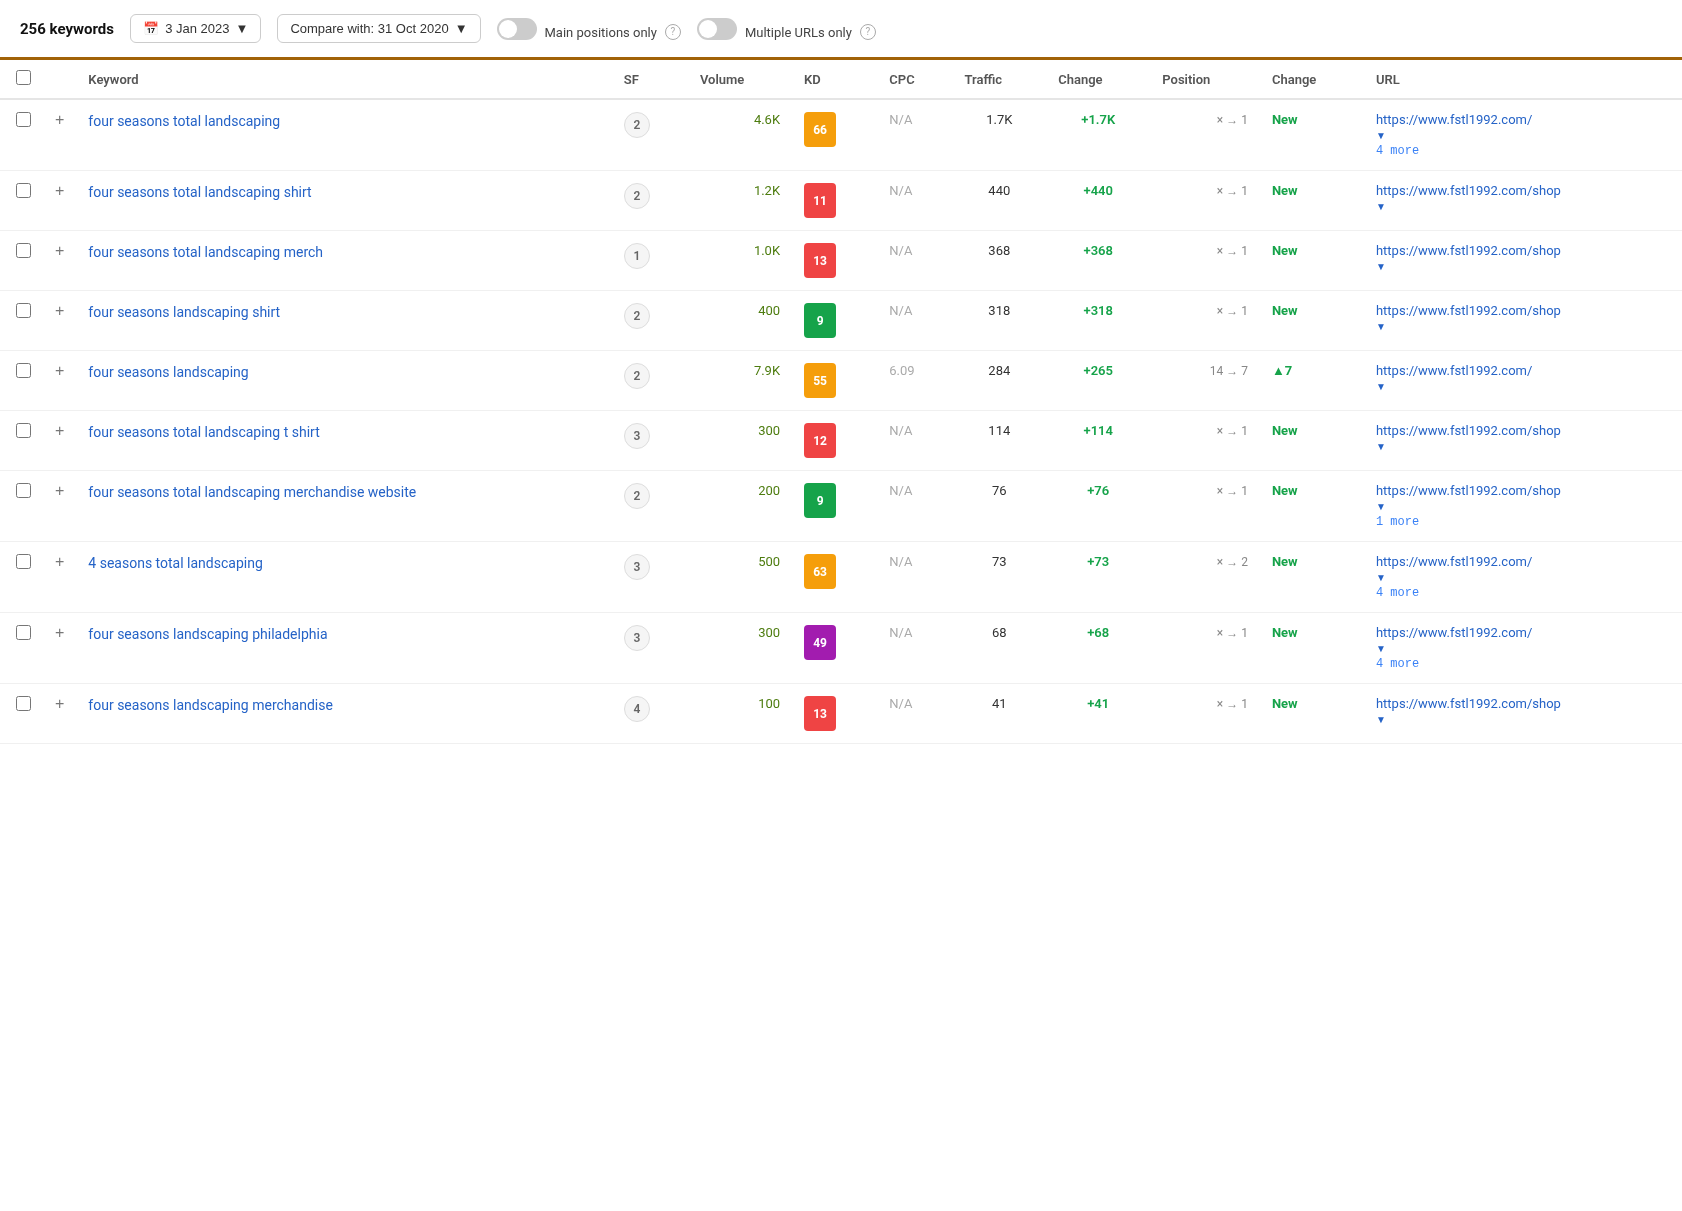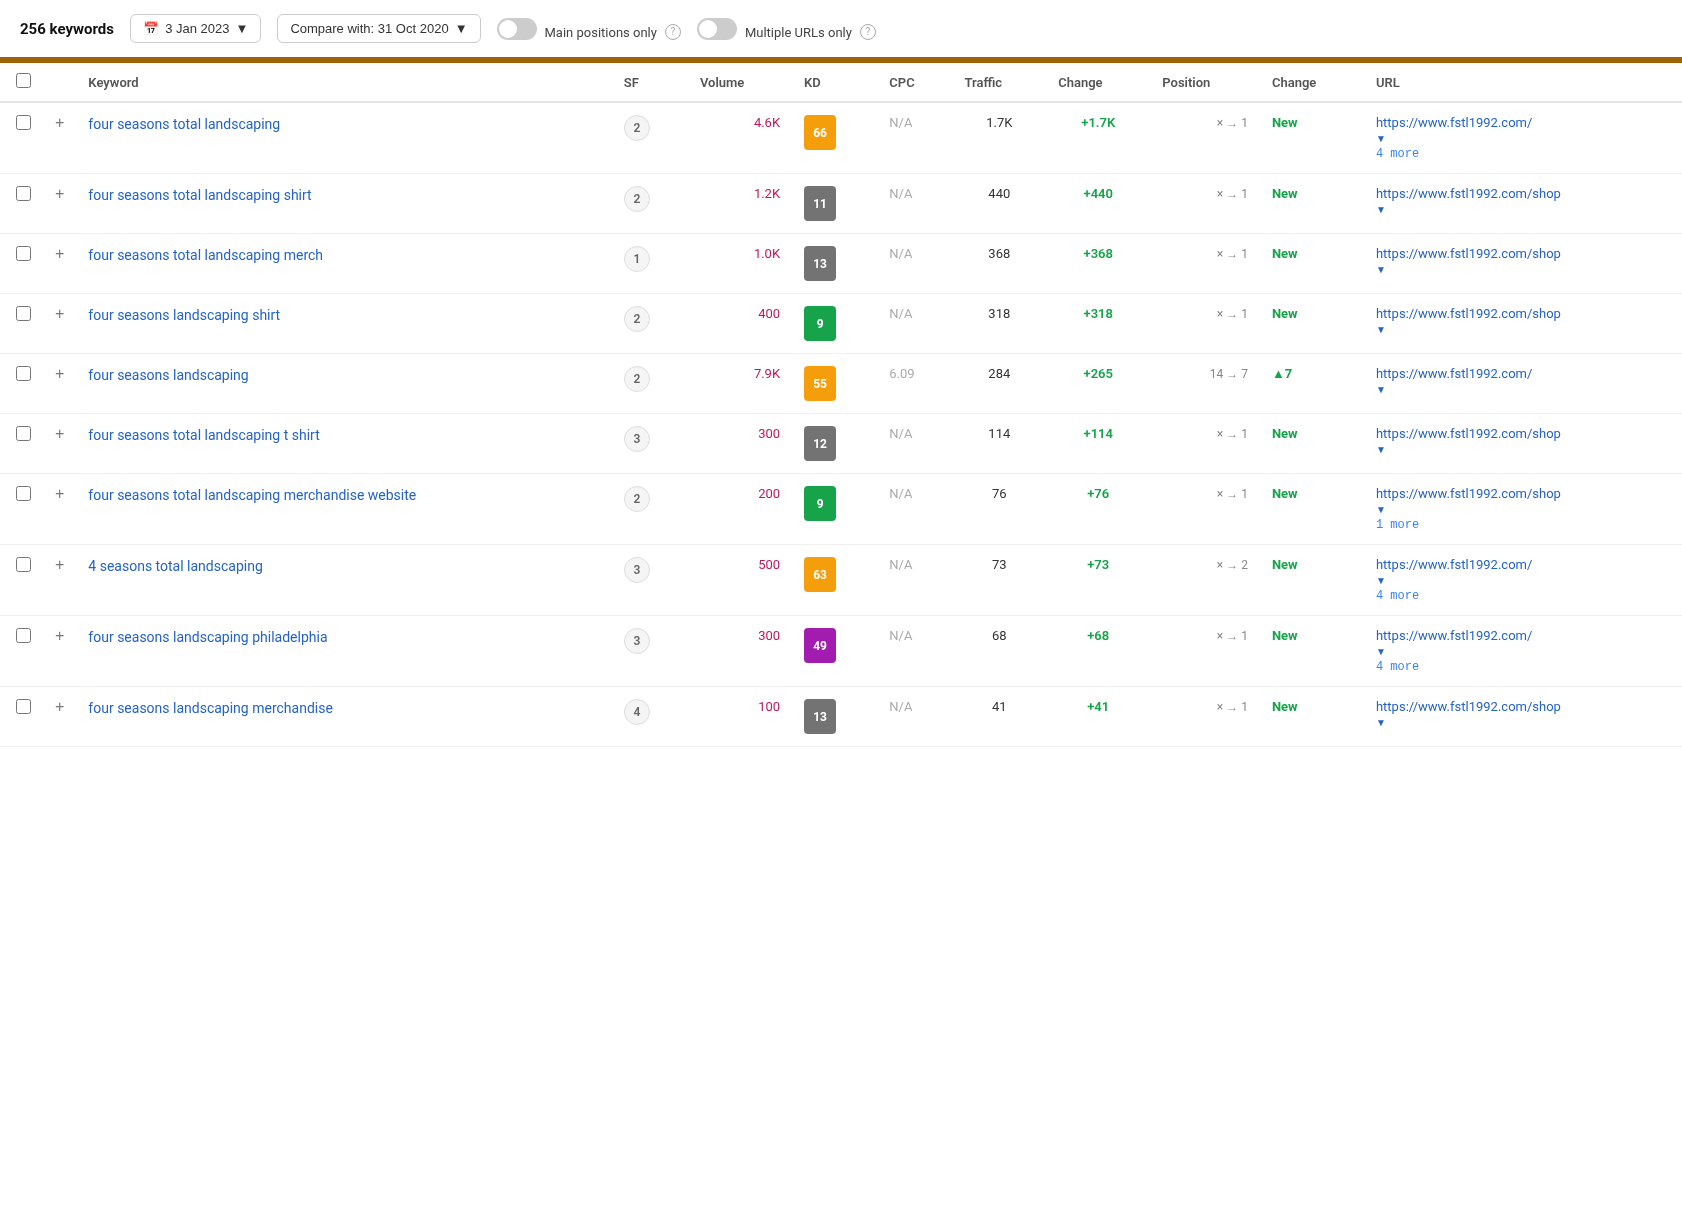--- a/index.html
+++ b/index.html
@@ -7,21 +7,21 @@
       font-family: -apple-system, BlinkMacSystemFont, 'Segoe UI', Roboto, Arial, sans-serif;
       font-size: 14px;
       background: #fff;
       color: #333;
     }
     .toolbar {
       display: flex;
       align-items: center;
       gap: 16px;
       padding: 14px 20px;
-      border-bottom: 6px solid #a16207;
+      border-bottom: 3px solid #a16207;
       flex-wrap: wrap;
     }
     .keyword-count {
       font-weight: 700;
       font-size: 15px;
       color: #111;
     }
     .date-btn {
       display: flex;
       align-items: center;
@@ -156,24 +156,24 @@
       align-items: center;
       justify-content: center;
       width: 32px;
       height: 35px;
       border-radius: 4px;
       font-size: 12px;
       font-weight: 700;
       color: #fff;
     }
     .kd-orange { background: #f59e0b; }
-    .kd-green-light { background: #737373; }
+    .kd-green-light { background: #ef4444; }
     .kd-green-dark { background: #16a34a; }
     .kd-yellow { background: #a21caf; }
-    .volume-cell { color: #be185d; text-align: right; margin-top: 47px; }
+    .volume-cell { color: #4d7c0f; text-align: right; margin-top: 47px; }
     .cpc-cell { color: #aaa; text-align: left; }
     .traffic-cell { text-align: center; color: #333; }
     .change-cell { color: #16a34a; font-weight: 600; text-align: center; }
     .position-cell { white-space: nowrap; color: #666; font-size: 13px; text-align: right; }
     .pos-new { color: #16a34a; font-weight: 700; }
     .pos-up { color: #16a34a; font-weight: 700; }
     .url-cell { color: #2563c7; font-size: 13px; }
     .url-link { color: #2563c7; text-decoration: none; white-space: nowrap; overflow: hidden; text-overflow: ellipsis; display: block; max-width: 200px; }
     .more-link { color: #3b82f6; font-size: 12px; text-decoration: none; cursor: pointer; font-family: Liberation Mono, monospace; }
     .dropdown-arrow { color: #2563c7; font-size: 10px; cursor: pointer; }

